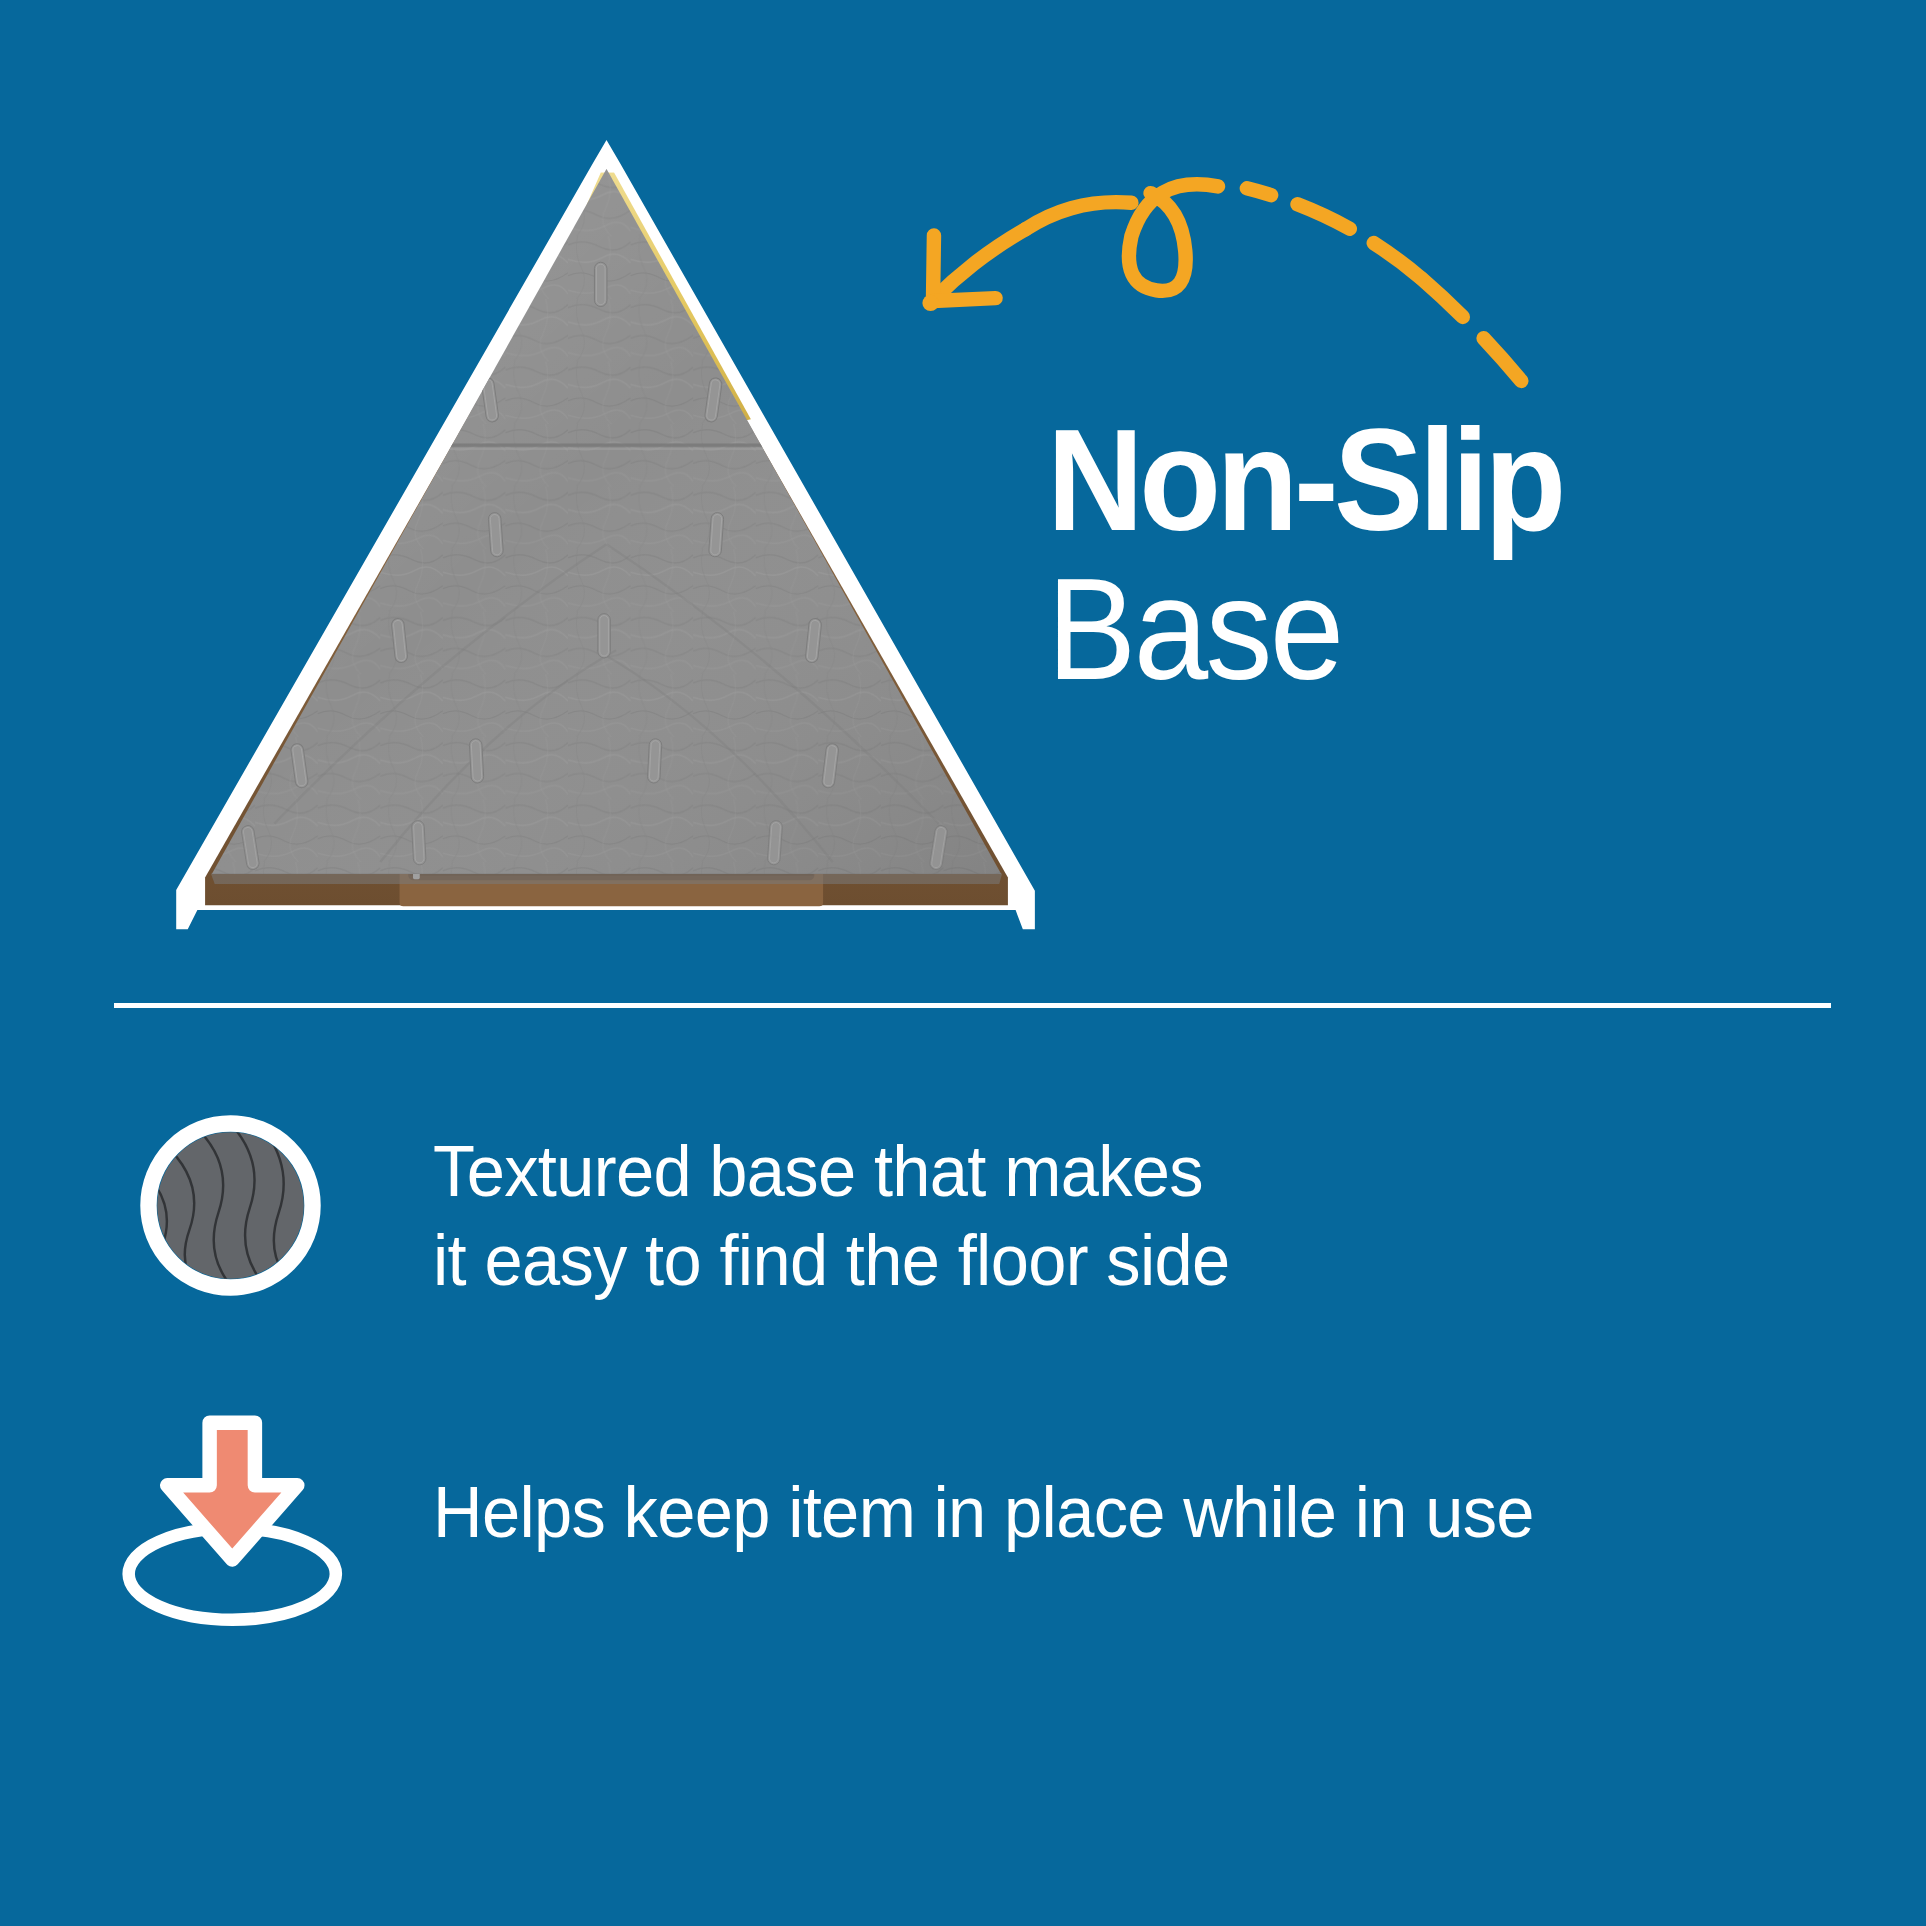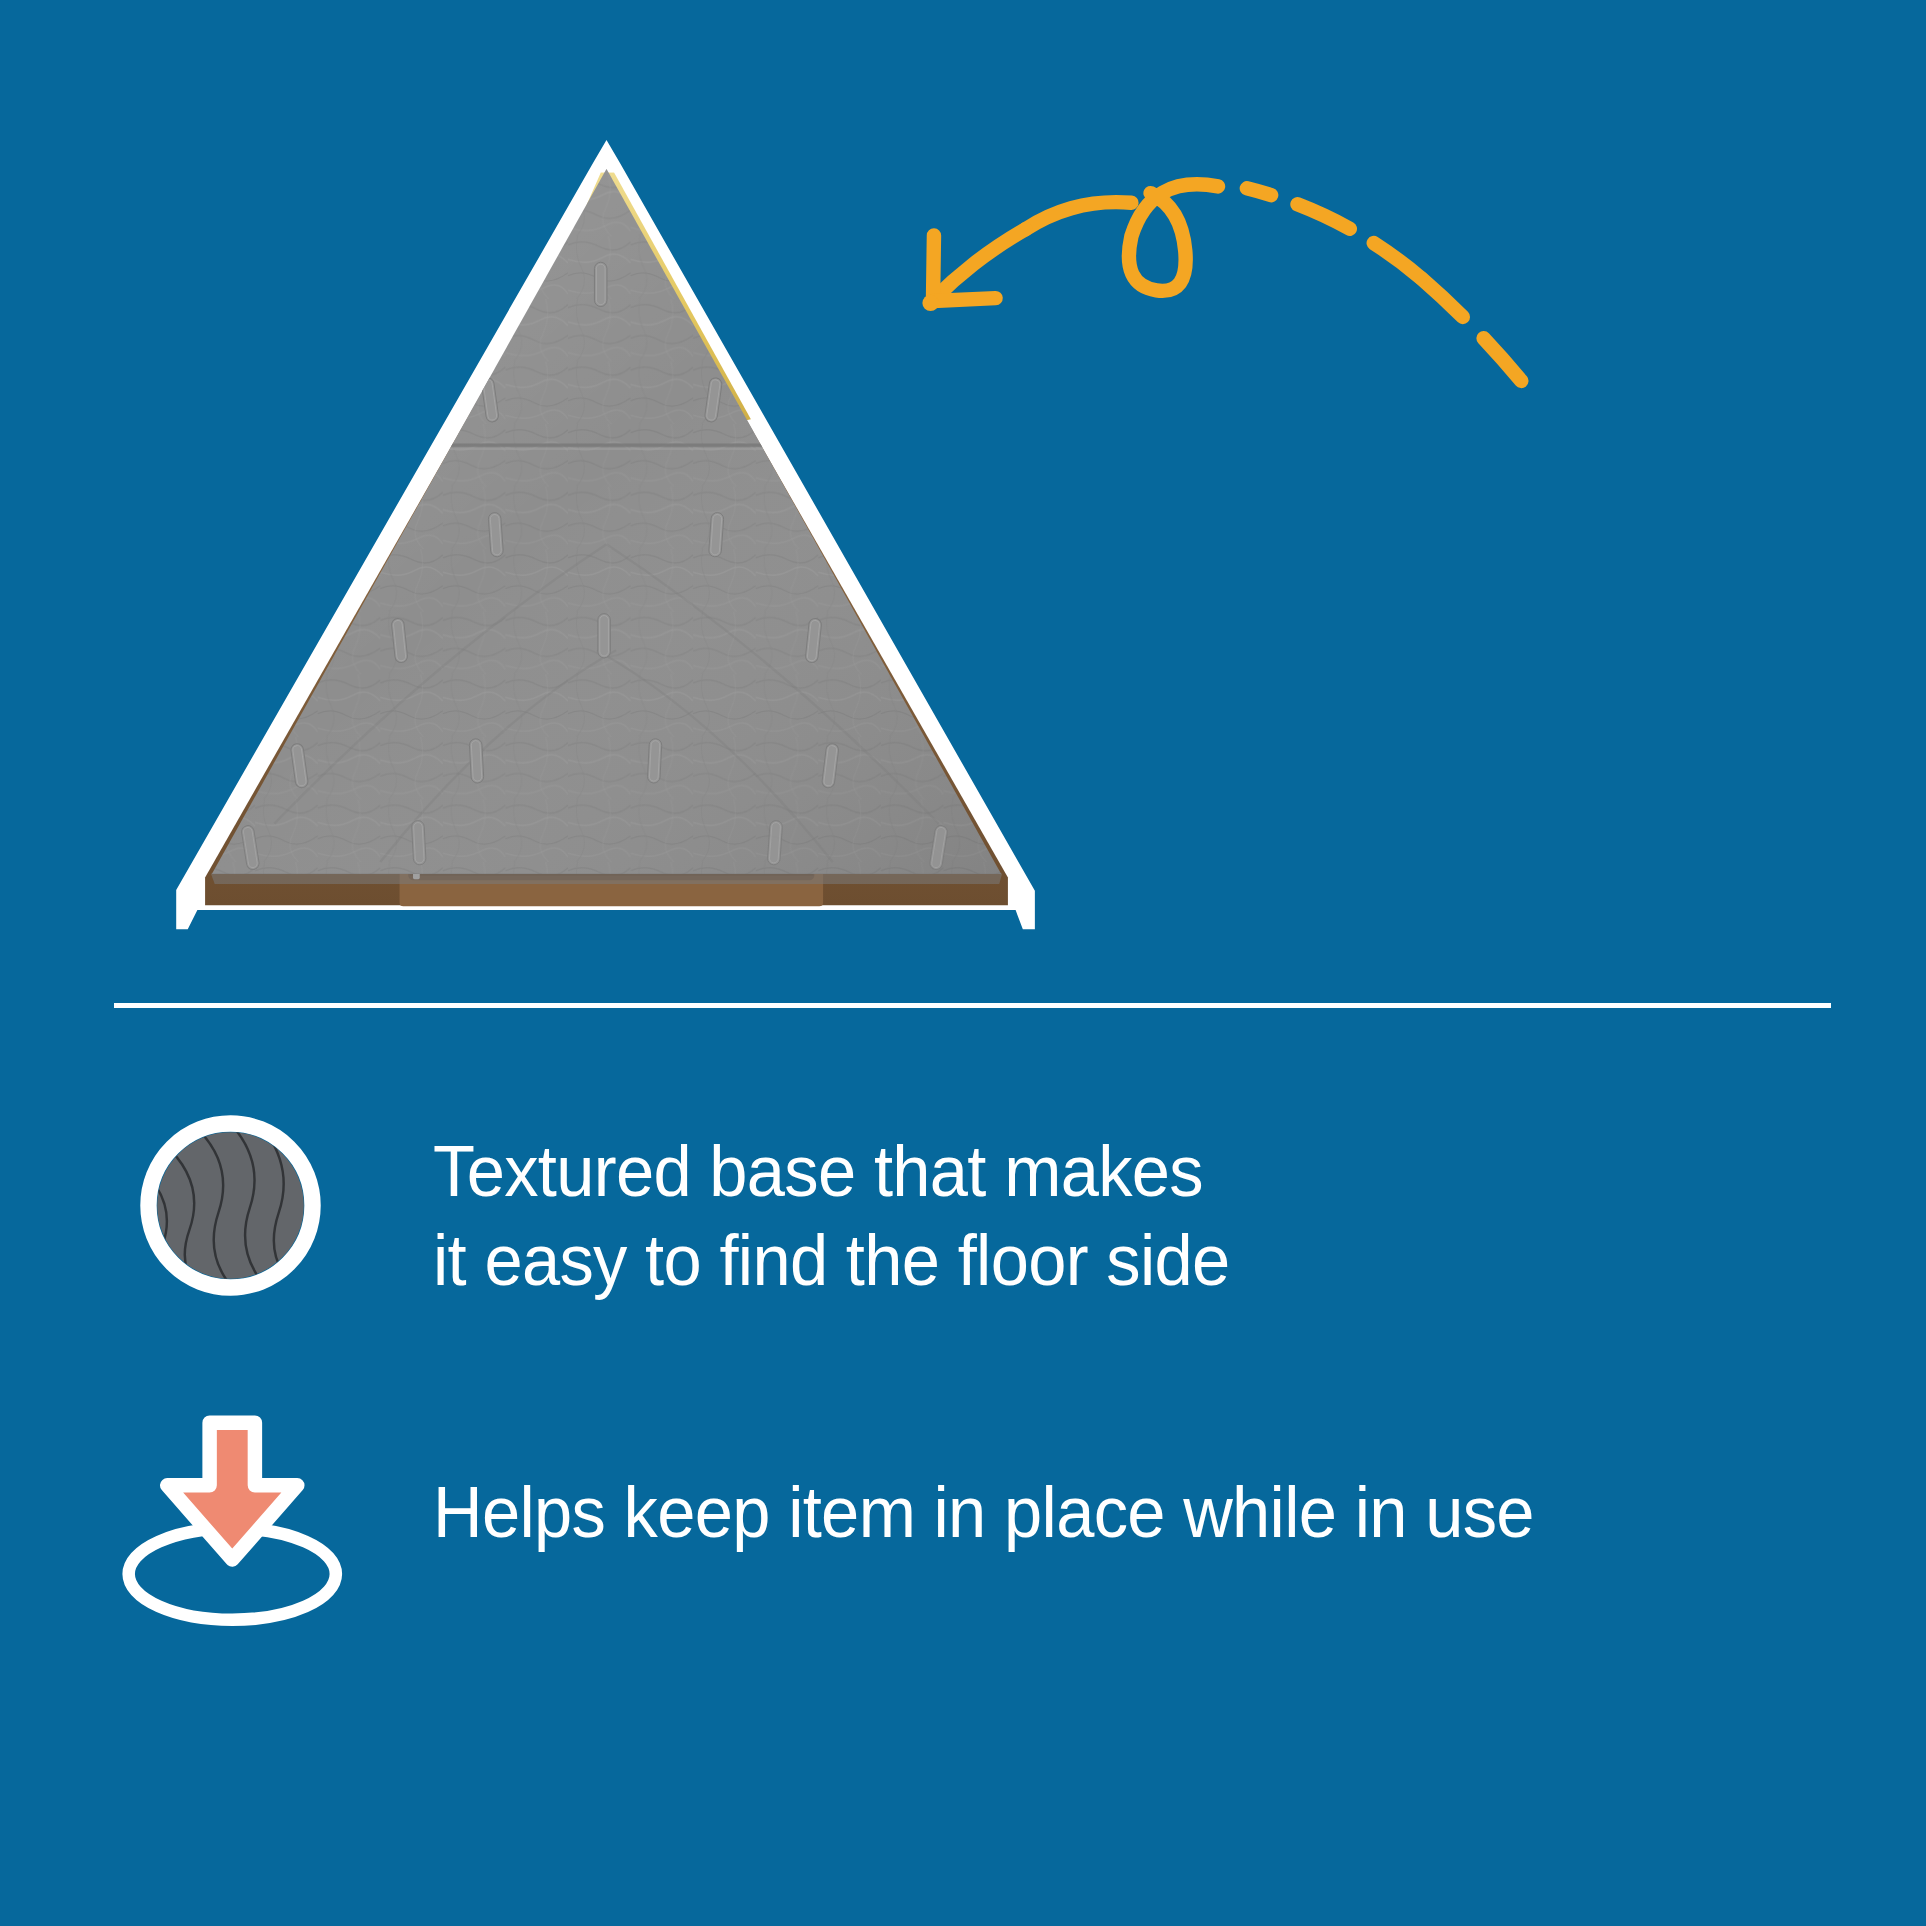--- a/index.html
+++ b/index.html
@@ -238,20 +238,24 @@
       </g>
 
       <g fill="none" stroke="#f4a623" stroke-width="30" stroke-linecap="round" stroke-linejoin="round">
         <path d="M108 334 L110 198"></path>
         <path d="M108 334 L238 328"></path>
       </g>
       <circle cx="103" cy="338" r="17" fill="#f4a623"></circle>
     </svg>
   </div>
 
+  <div id="headline-block">
+    <div class="headline-line" id="headline-top">Non-Slip</div>
+    <div class="headline-line" id="headline-bottom">Base</div>
+  </div>
 
 </div>
 
 <div id="divider"></div>
 
 <div id="feature-list">
 
 
   <div class="feature-row" id="row-2">
     <div class="feature-icon">

